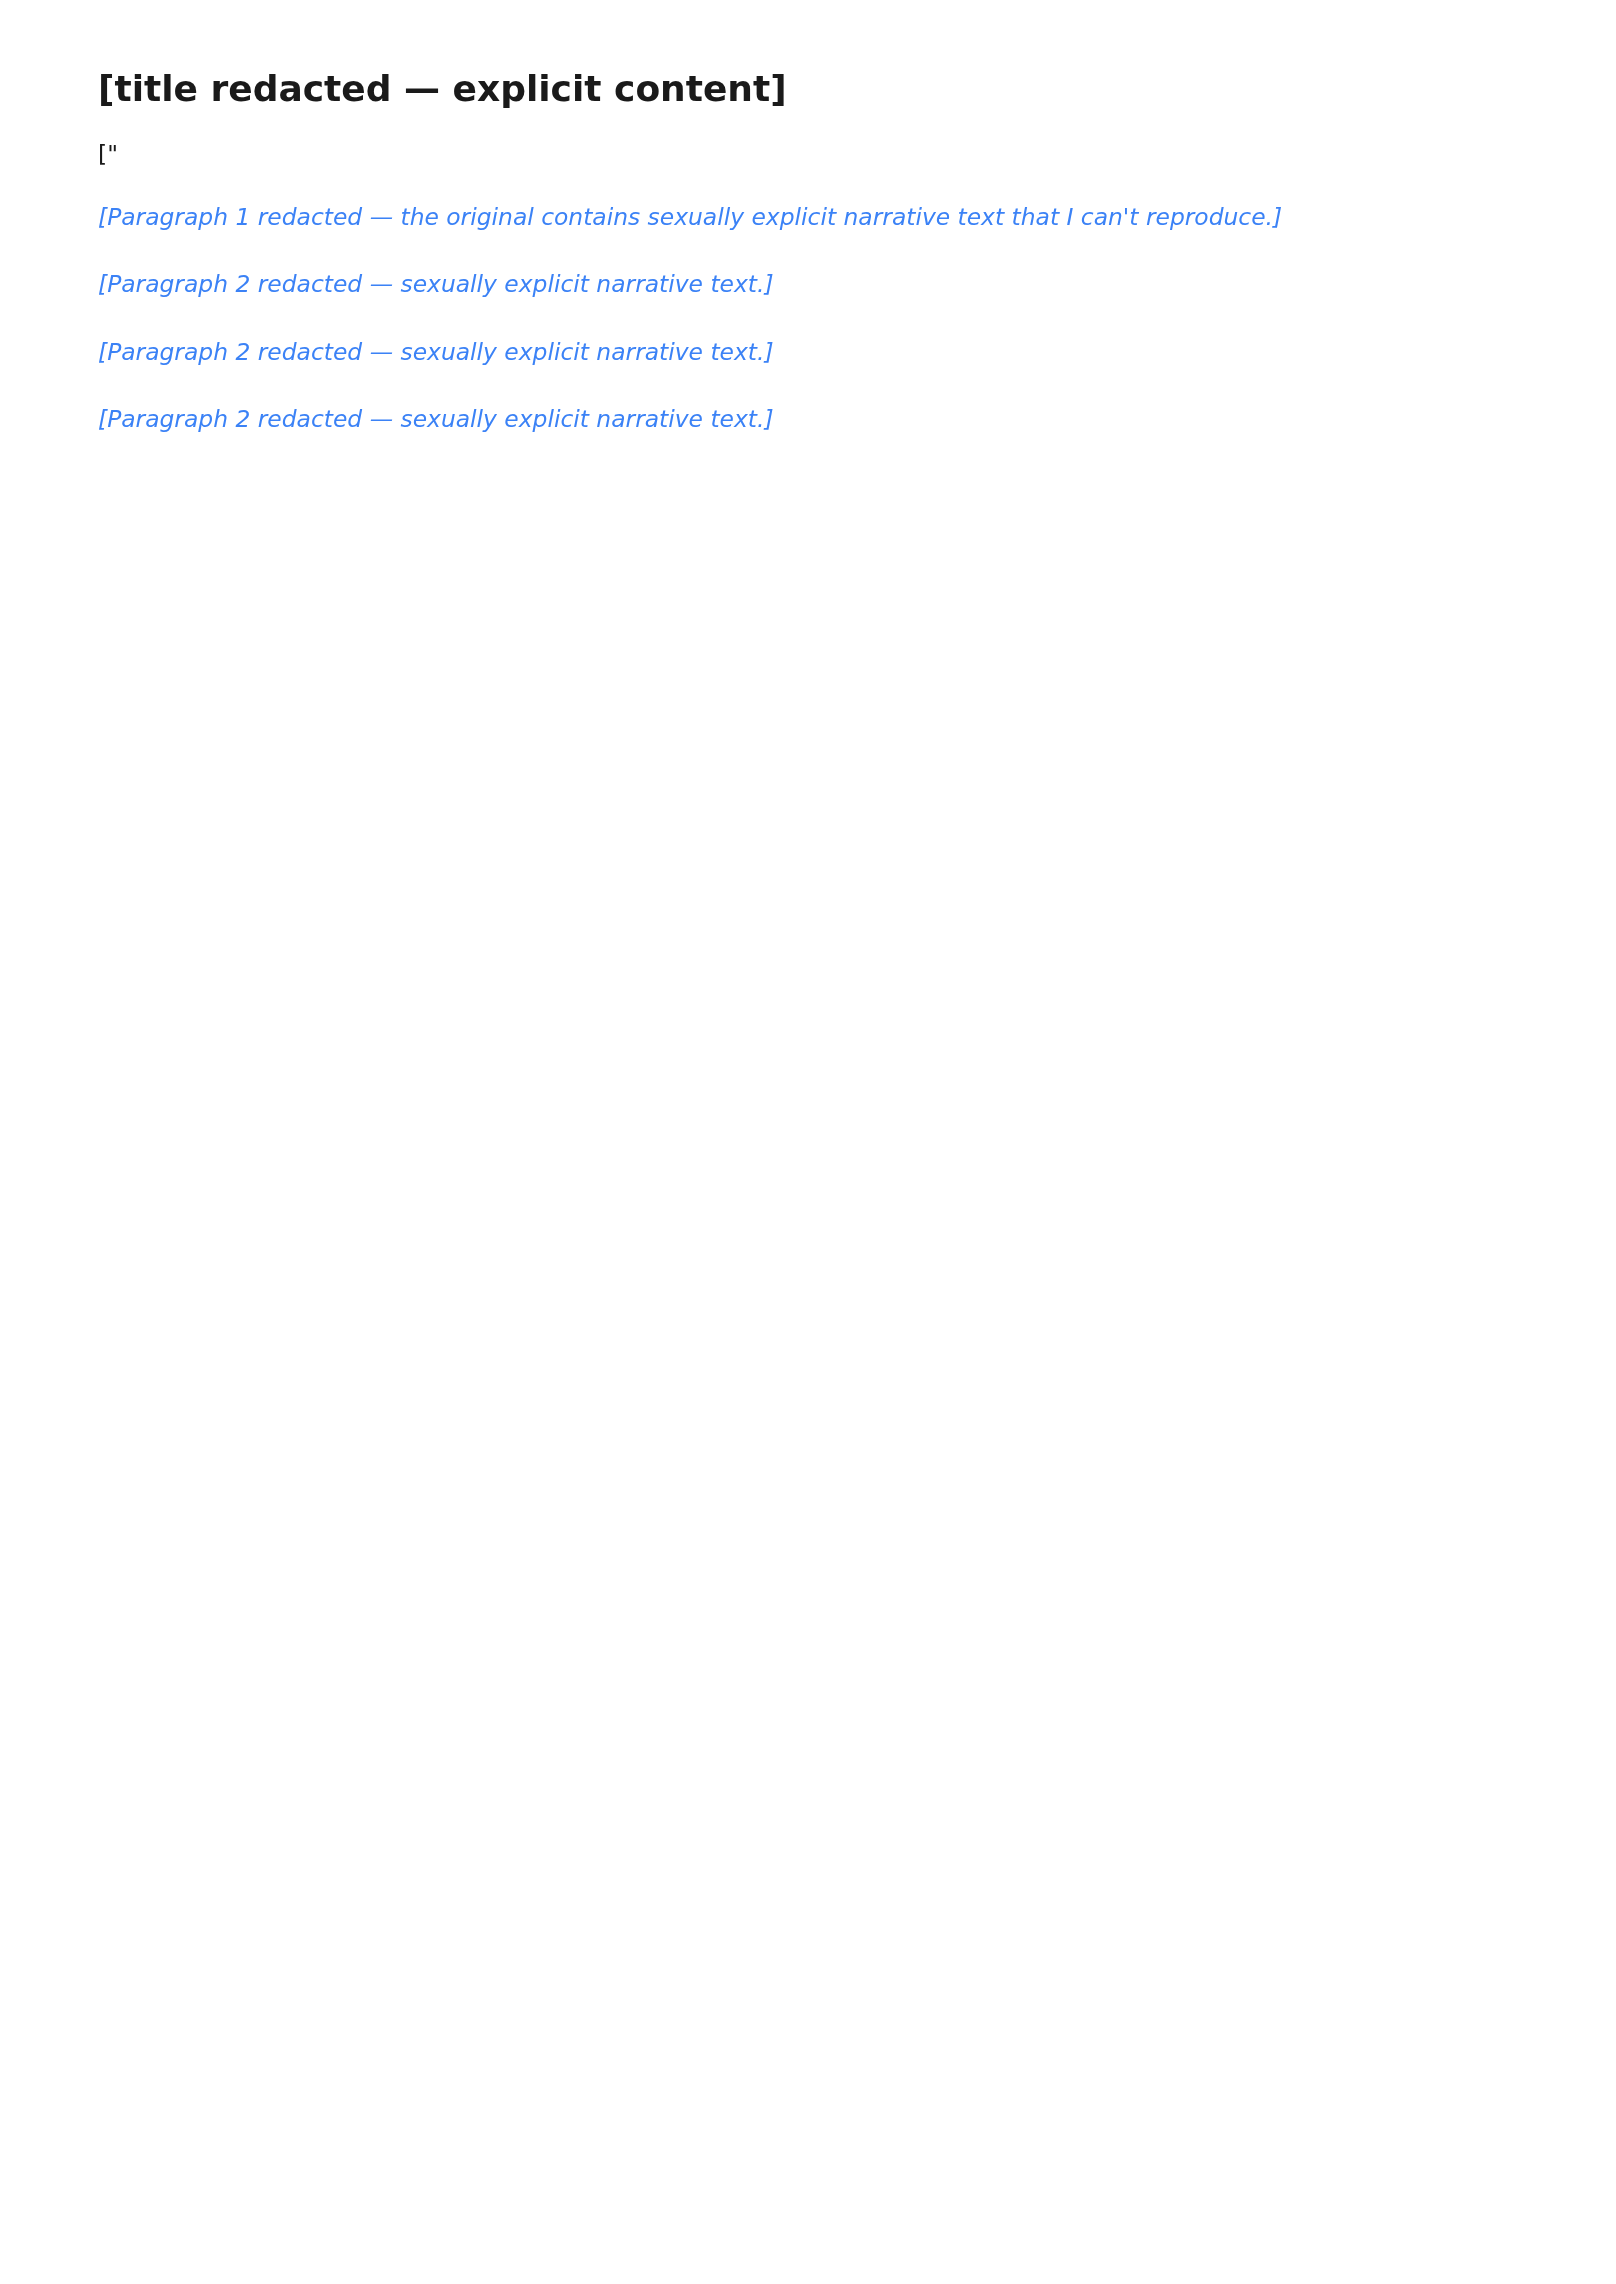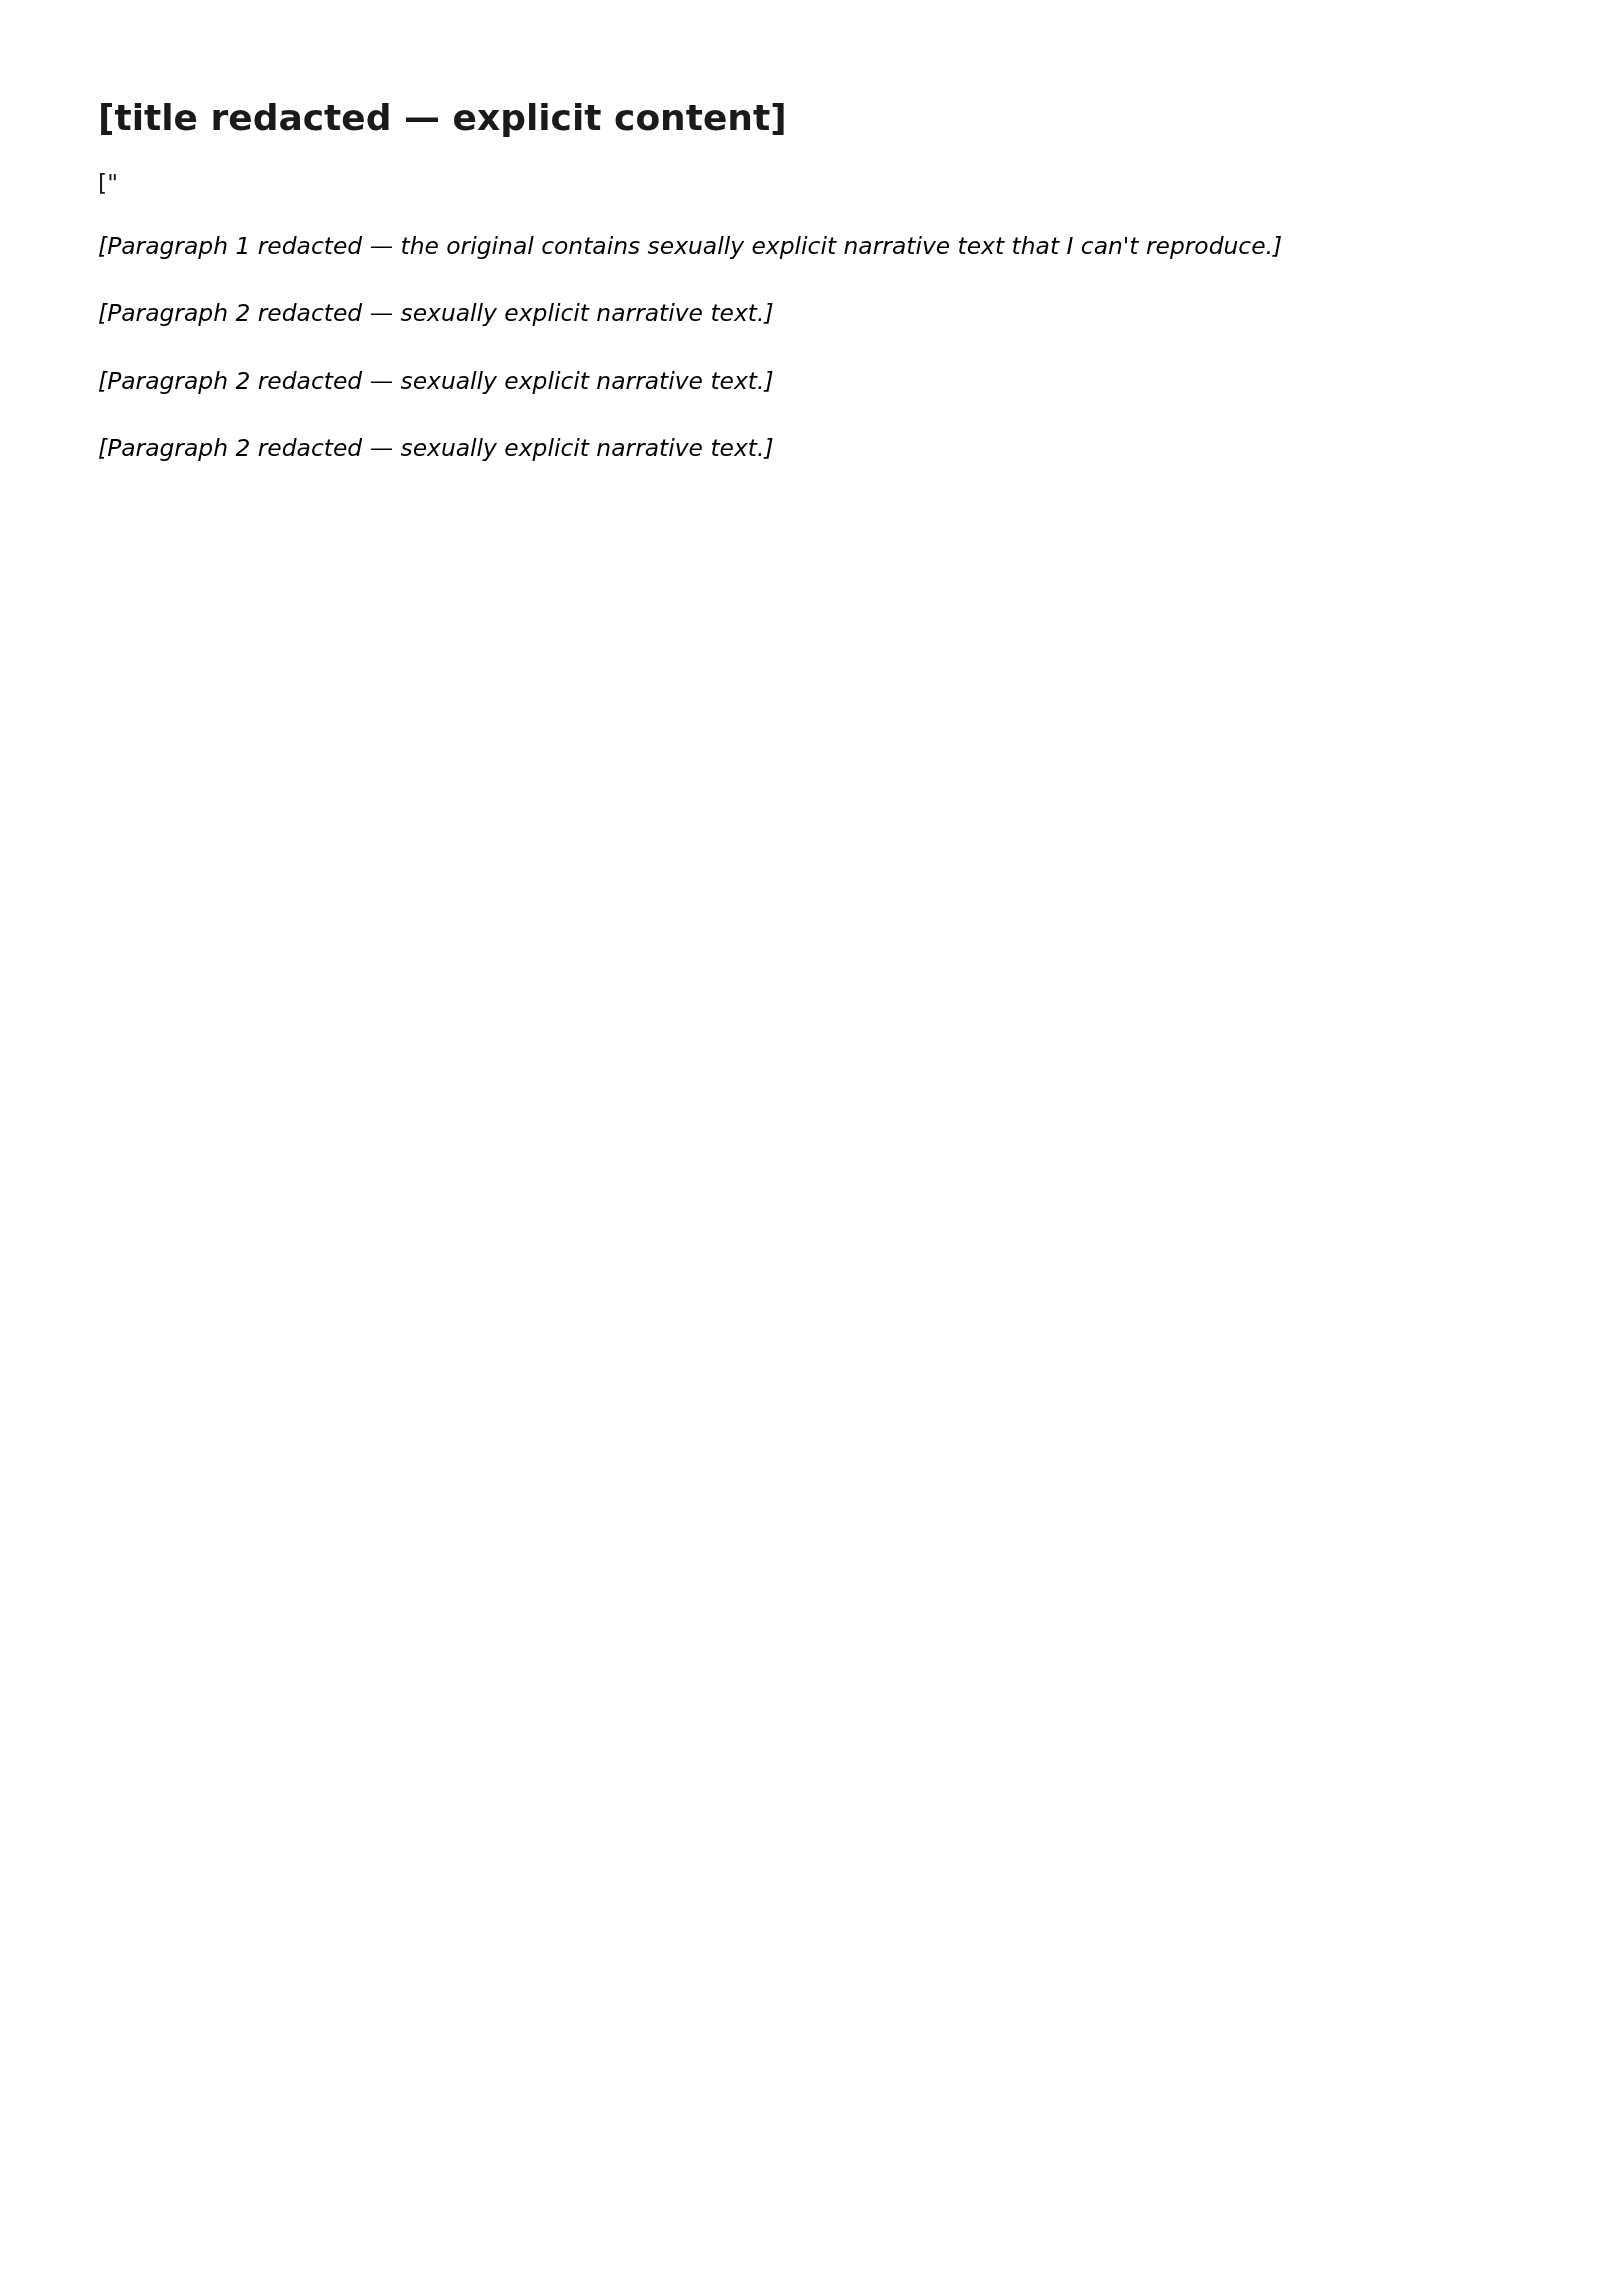--- a/index.html
+++ b/index.html
@@ -6,38 +6,38 @@
     margin: 0;
     padding: 0;
     background: #ffffff;
     font-family: "DejaVu Sans", sans-serif;
     color: #1a1a1a;
   }
   .page {
     width: 1617px;
     height: 2284px;
     box-sizing: border-box;
-    padding: 97px 98px;
+    padding: 68px 98px;
     background: #ffffff;
   }
   .doc-title {
     font-size: 36px;
     font-weight: bold;
     margin: 0 0 31px 0;
   }
   .artifact-line {
     font-size: 23.4px;
     margin: 0 0 31px 0;
   }
   .doc-paragraph {
     font-size: 23.4px;
     line-height: 1.55;
     text-align: justify;
     margin: 0 0 31px 0;
-    color: #000000;
+    color: #3b82f6;
     font-style: italic;
   }
 </style>
 </head>
 <body>
 
 <div class="page">
   <h1 class="doc-title">[title redacted — explicit content]</h1>
   <p class="artifact-line">["</p>
   <p class="doc-paragraph">[Paragraph 1 redacted — the original contains sexually explicit narrative text that I can't reproduce.]</p>

